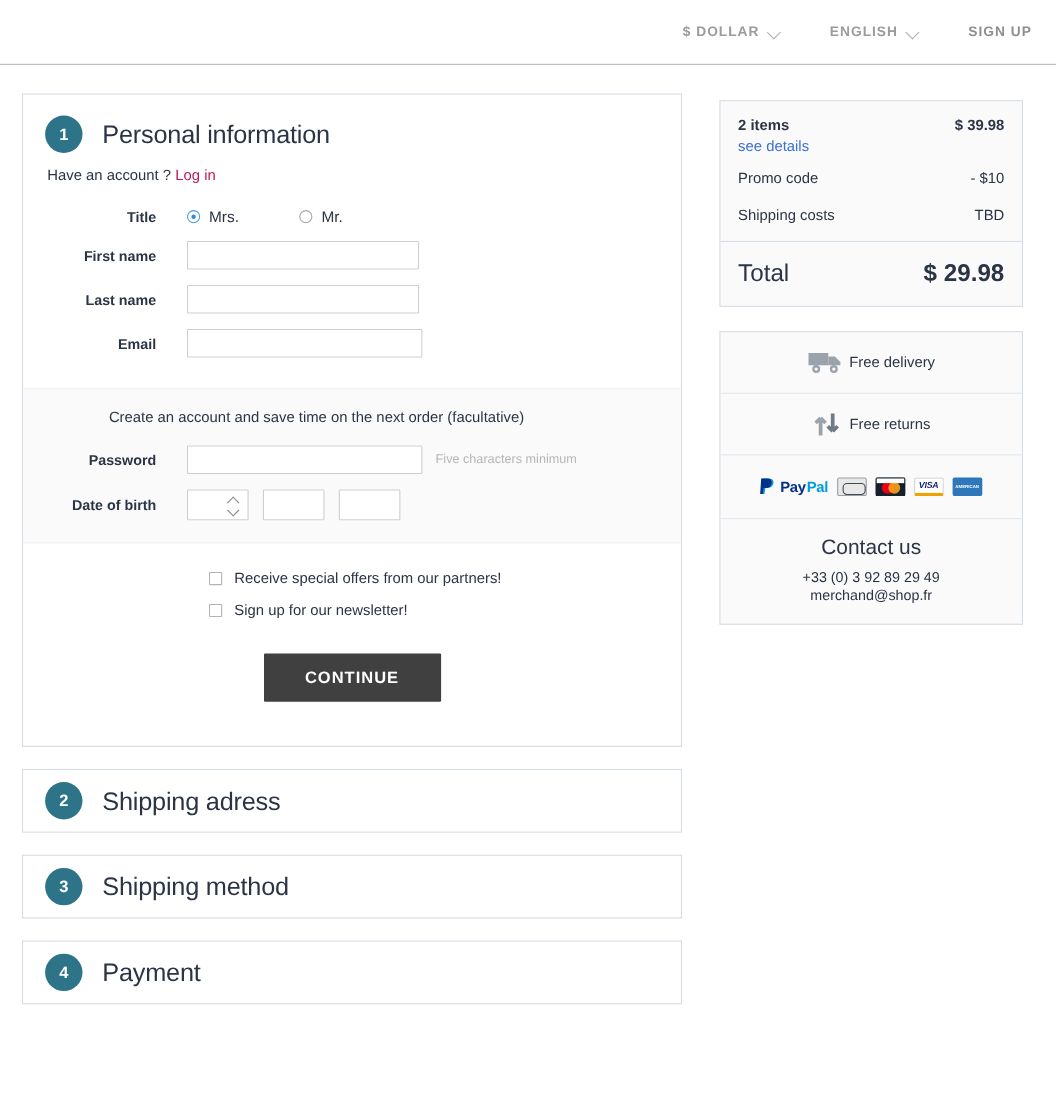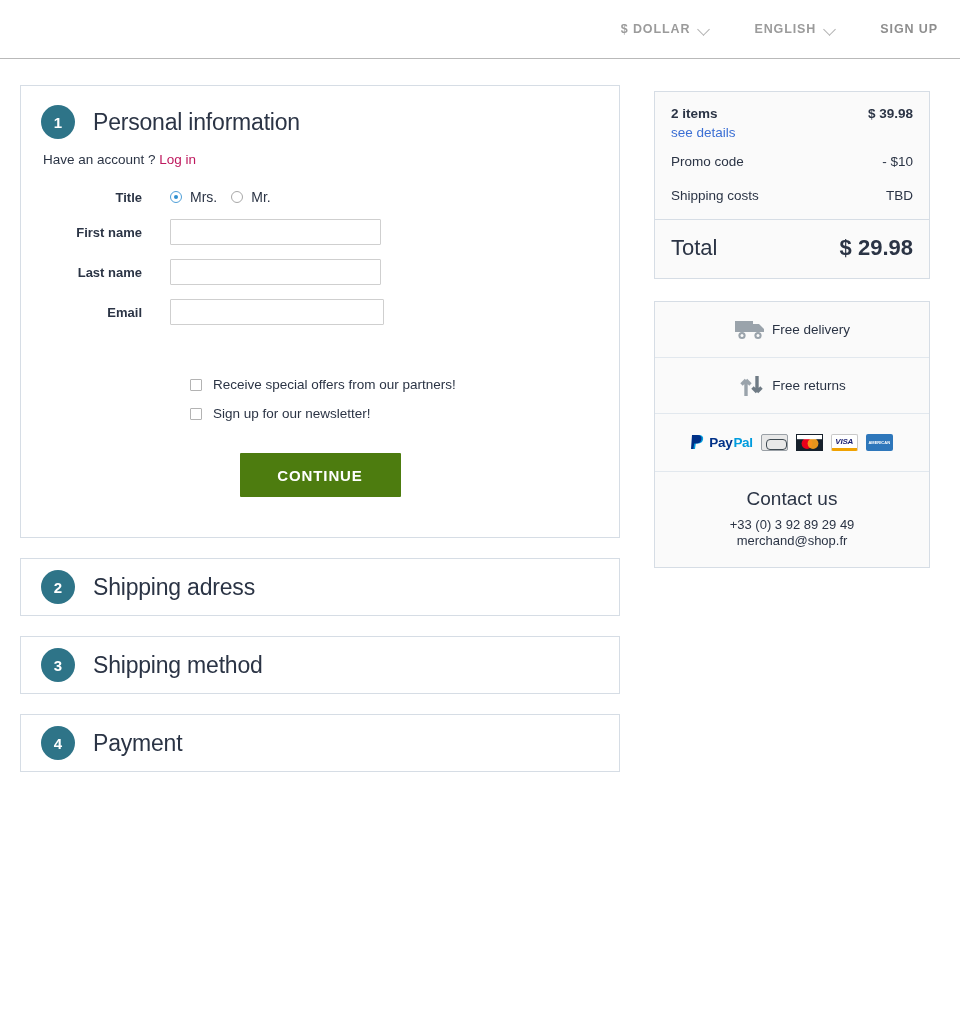--- a/index.html
+++ b/index.html
@@ -83,21 +83,21 @@
     width: 149px; text-align: right; padding-right: 28px;
     font-size: 13px; font-weight: 700; color: #2b3445;
   }
   .ftext {
     width: 211px; height: 26px;
     border: 1px solid #cfcfcf; background: #fff; border-radius: 1px;
     font-family: "Liberation Sans", sans-serif; font-size: 13px;
     padding: 0 6px; outline: none; color: #2b3445;
   }
   .ftext.email { width: 214px; }
-  .radios { display: flex; align-items: flex-end; gap: 14px; }
+  .radios { display: flex; align-items: flex-end; gap: 55px; }
   .radio-opt { display: flex; align-items: center; gap: 8px; cursor: pointer; font-size: 14px; color: #2b3445; }
   .rdot {
     width: 12px; height: 12px; border-radius: 50%;
     border: 1px solid #a8a8a8; background: #fff; position: relative; flex: none;
   }
   .rdot.on { border-color: #4f9fd8; }
   .rdot.on::after {
     content: ""; position: absolute; left: 3px; top: 3px;
     width: 4px; height: 4px; border-radius: 50%; background: #2f8fd0;
   }
@@ -137,21 +137,21 @@
   .checks { padding: 24px 0 0 0; }
   .chkrow { display: flex; align-items: center; margin: 0 0 14px 0; padding-left: 169px; }
   .cbox {
     width: 12px; height: 12px; border: 1px solid #b3b3b3; background: #fff;
     margin-right: 11px; flex: none; border-radius: 1px;
   }
   .chklabel { font-size: 13.5px; color: #2b3445; }
 
   .btn-wrap { display: flex; justify-content: center; padding: 18px 0 40px 0; }
   .continue-btn {
-    background: #4d7c0f; color: #ffffff;
+    background: #404040; color: #ffffff;
     border: none; cursor: pointer;
     font-family: "Liberation Sans", sans-serif;
     font-size: 15px; font-weight: 700; letter-spacing: 0.9px;
     padding: 5px 28px; height: 44px; min-width: 161px; border-radius: 1px;
   }
 
   
   .right-col { position: absolute; left: 654px; top: 91px; width: 276px; }
 
   .summary {
@@ -268,20 +268,40 @@
           <input class="ftext" type="text" value="" style="">
         </div>
 
         <div class="frow">
           <div class="flabel">Email</div>
           <input class="ftext email" type="text" value="" style="">
         </div>
 
       </div>
 
+      <div class="grayband">
+        <div class="band-note">Create an account and save time on the next order (facultative)</div>
+
+        <div class="frow">
+          <div class="flabel">Password</div>
+          <input class="ftext pw" type="password" value="" style="">
+          <span class="hint">Five characters minimum</span>
+        </div>
+
+        <div class="frow" style="margin-bottom:0">
+          <div class="flabel">Date of birth</div>
+          <div class="dob-row">
+            <div class="dob-sel">
+              <span class="spin"></span>
+            </div>
+            <input class="dob-in" type="text" value="" style="">
+            <input class="dob-in" type="text" value="" style="">
+          </div>
+        </div>
+      </div>
 
       <div class="checks">
         <div class="chkrow">
           <span class="cbox"></span>
           <span class="chklabel">Receive special offers from our partners!</span>
         </div>
         <div class="chkrow">
           <span class="cbox"></span>
           <span class="chklabel">Sign up for our newsletter!</span>
         </div>

